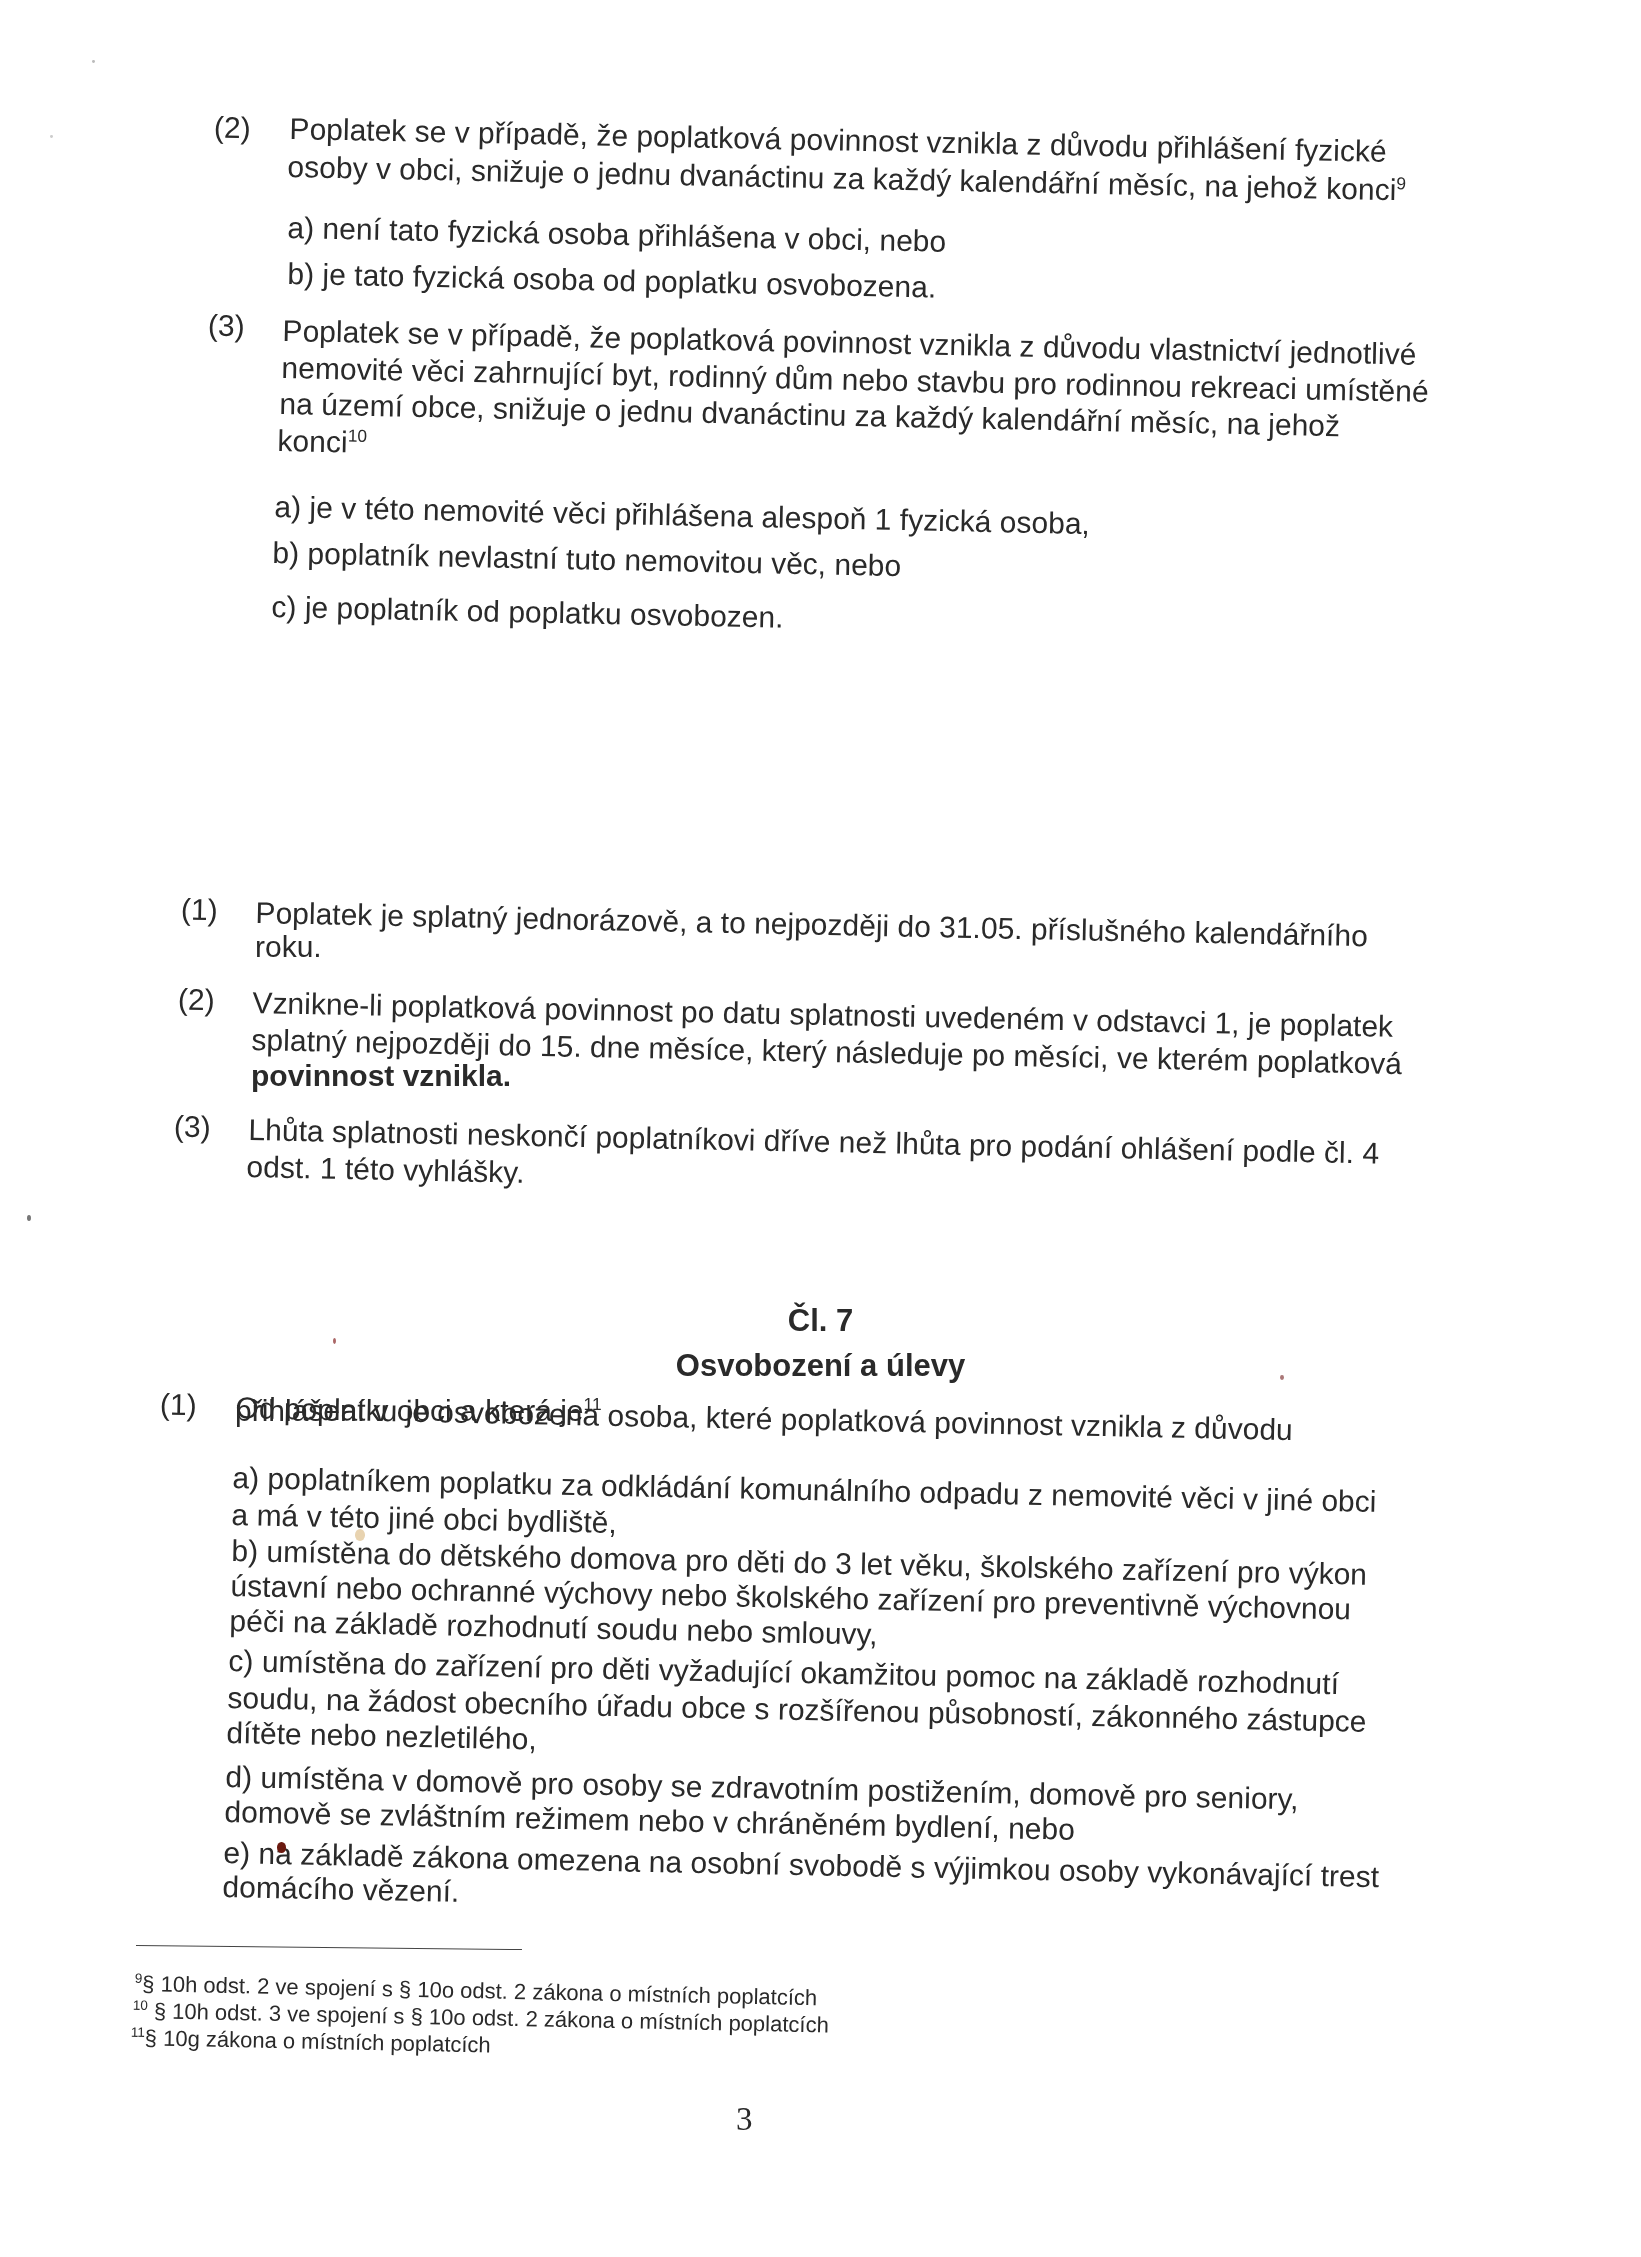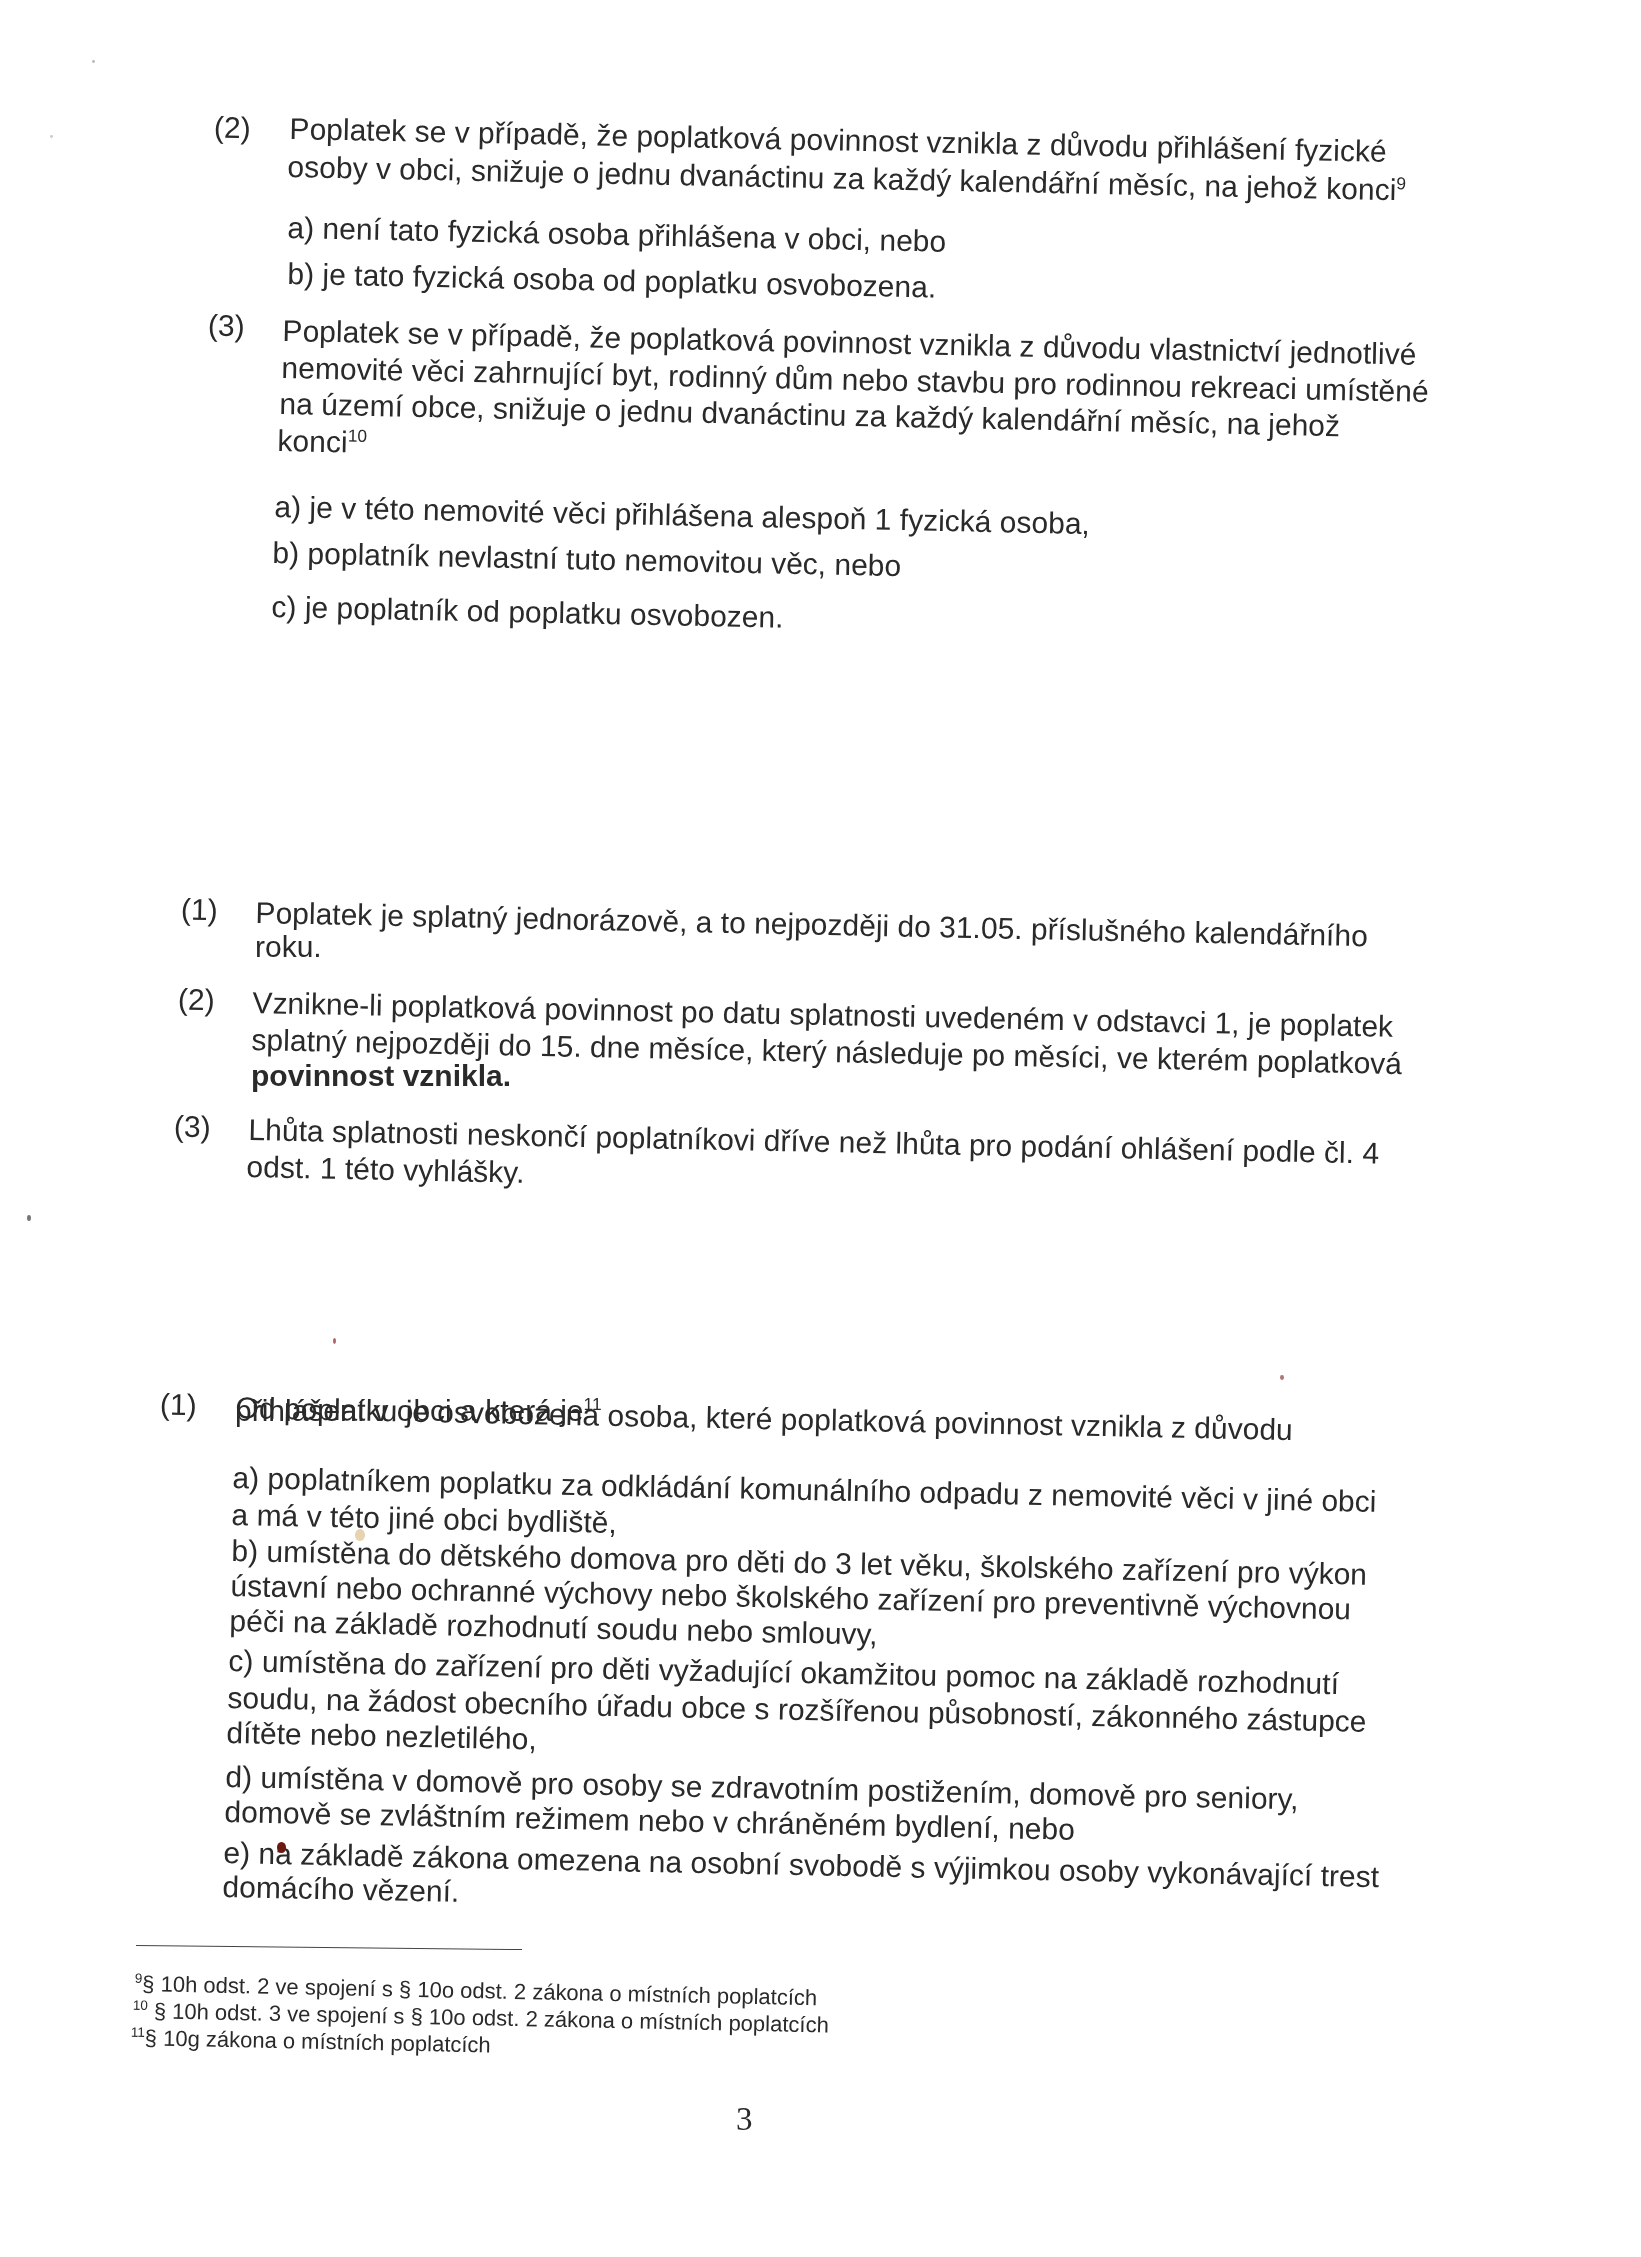--- a/index.html
+++ b/index.html
@@ -53,20 +53,22 @@
     <div class="item" style="left:252px; top:1020px; transform:rotate(1.2deg); transform-origin:left top;">splatný nejpozději do 15. dne měsíce, který následuje po měsíci, ve kterém poplatková</div>
     <div class="item" style="left:251px; top:1056px;font-weight:bold;">povinnost vznikla.</div>
   </div>
 
   <div>
     <div class="num" style="left:174px; top:1110px; transform:rotate(1.2deg);">(3)</div>
     <div class="item" style="left:249px; top:1110px; transform:rotate(1.2deg); transform-origin:left top;">Lhůta splatnosti neskončí poplatníkovi dříve než lhůta pro podání ohlášení podle čl. 4</div>
     <div class="item" style="left:247px; top:1147px; transform:rotate(1.2deg); transform-origin:left top;">odst. 1 této vyhlášky.</div>
   </div>
 
+  <div class="heading" style="top:1303px;">Čl. 7</div>
+  <div class="heading" style="top:1348px;">Osvobození a úlevy</div>
 
   <div>
     <div class="num" style="left:160px; top:1388px; transform:rotate(1.2deg);">(1)</div>
     <div class="item" style="left:236px; top:1388px; transform:rotate(1.2deg); transform-origin:left top;">Od poplatku je osvobozena osoba, které poplatková povinnost vznikla z důvodu</div>
     <div class="item" style="left:235px; top:1391px;"><span>přihlášení v obci a která je</span><sup>11</sup></div>
 
     <div class="item" style="left:233px; top:1458px; transform:rotate(1.2deg); transform-origin:left top;">a) poplatníkem poplatku za odkládání komunálního odpadu z nemovité věci v jiné obci</div>
     <div class="item" style="left:232px; top:1495px; transform:rotate(1.2deg); transform-origin:left top;">a má v této jiné obci bydliště,</div>
 
     <div class="item" style="left:232px; top:1531px; transform:rotate(1.2deg); transform-origin:left top;">b) umístěna do dětského domova pro děti do 3 let věku, školského zařízení pro výkon</div>

